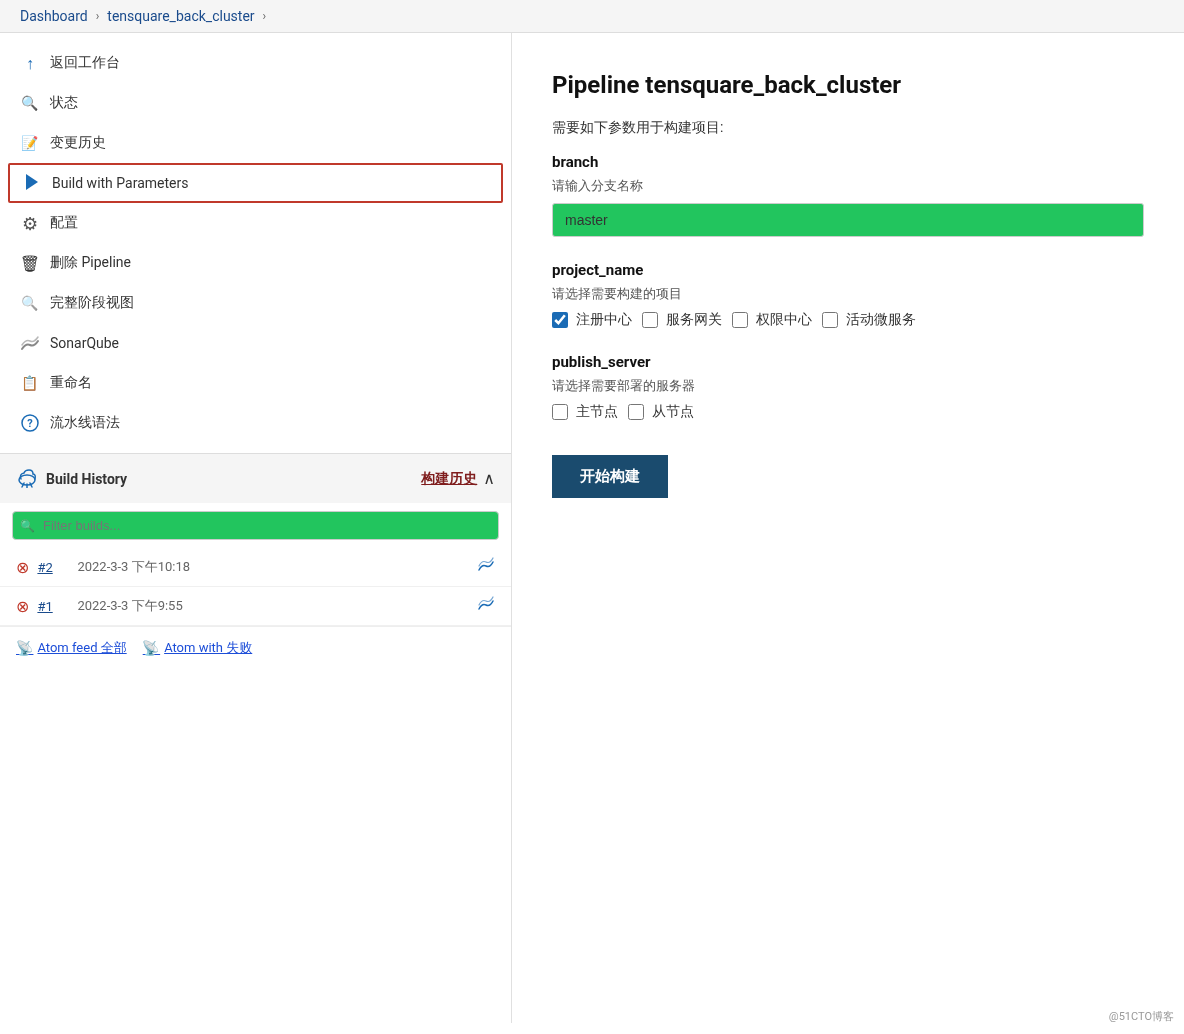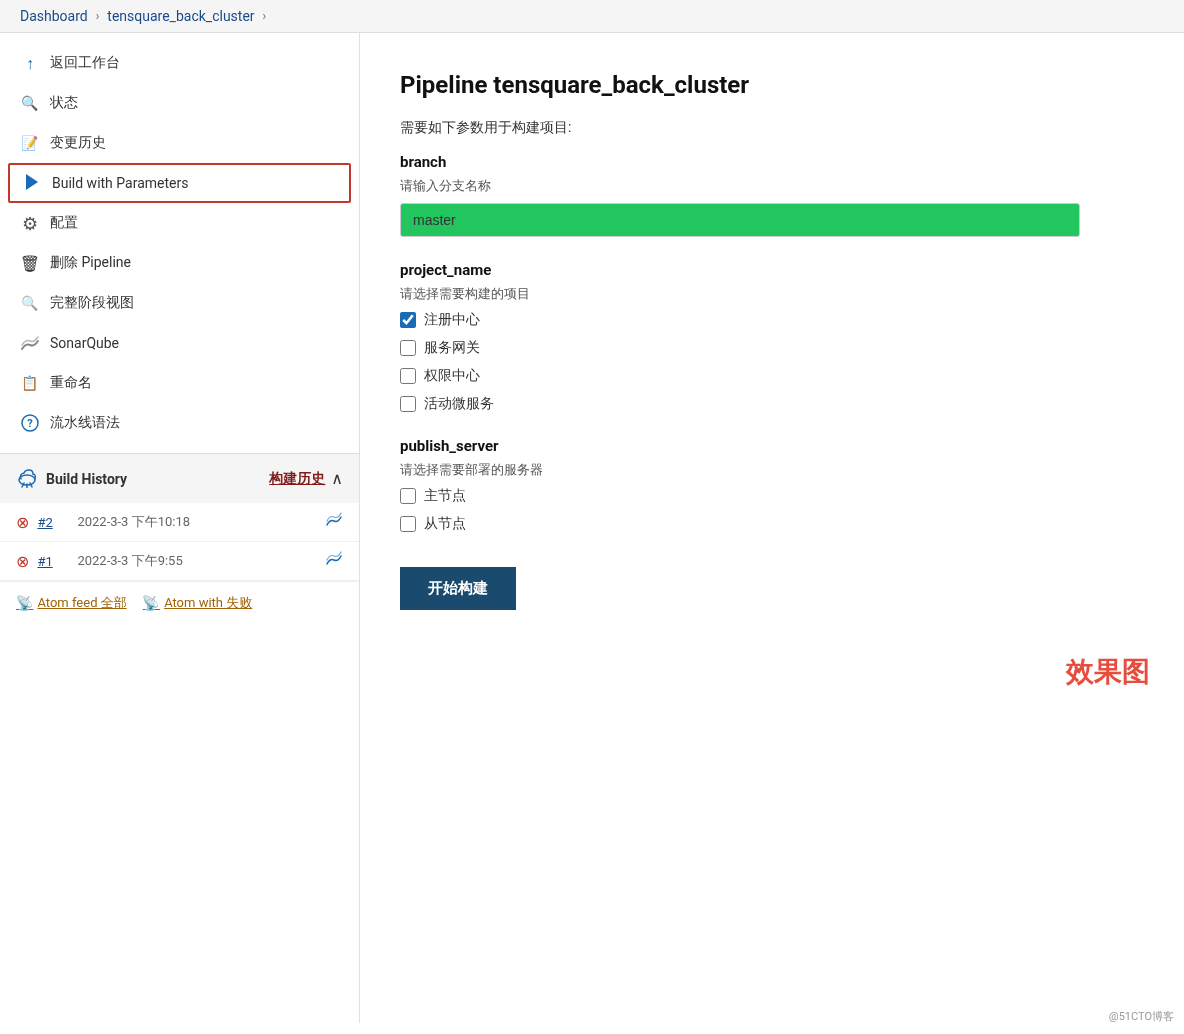--- a/index.html
+++ b/index.html
@@ -31,21 +31,21 @@
     }
 
     
     .layout {
       display: flex;
       min-height: calc(100vh - 44px);
     }
 
     
     .sidebar {
-      width: 360px;
+      width: 512px;
       border-right: 1px solid #e0e0e0;
       padding: 10px 0;
       flex-shrink: 0;
     }
     .sidebar-item {
       display: flex;
       align-items: center;
       gap: 10px;
       padding: 10px 20px;
       cursor: pointer;
@@ -172,21 +172,21 @@
 
     .atom-footer {
       padding: 12px 16px;
       display: flex;
       align-items: center;
       gap: 16px;
       font-size: 13px;
       border-top: 1px solid #eee;
     }
     .atom-link {
-      color: #a16207;
+      color: #1d4ed8;
       text-decoration: underline;
       display: flex;
       align-items: center;
       gap: 4px;
     }
     .atom-icon::before {
       content: "📡";
       font-size: 14px;
     }
 
@@ -227,21 +227,21 @@
       font-size: 14px;
       outline: none;
       color: #333;
       background: #22c55e;
     }
     .param-section {
       margin-bottom: 24px;
     }
     .checkbox-group {
       display: flex;
-      flex-direction: column;
+      flex-direction: row;
       gap: 10px;
       margin-top: 6px;
     }
     .checkbox-item {
       display: flex;
       align-items: center;
       gap: 8px;
       font-size: 14px;
       cursor: pointer;
     }
@@ -360,20 +360,25 @@
             </svg>
           </span>
           <span>Build History</span>
         </div>
         <div class="build-history-title-right">
           <span class="build-history-cn">构建历史</span>
           <span style="font-size:16px;">∧</span>
         </div>
       </div>
 
+      <div class="build-filter">
+        <div class="build-filter-wrap">
+          <input type="text" class="param-input" style="max-width: 100%;" placeholder="Filter builds...">
+        </div>
+      </div>
 
       <ul class="build-list">
         <li class="build-item">
           <span class="build-status-error">⊗</span>
           <span class="build-num">#2</span>
           <span class="build-date">2022-3-3 下午10:18</span>
           <span class="build-icon-right">
             <svg width="18" height="18" viewBox="0 0 18 18">
               <path d="M2,14 Q5,8 9,10 Q13,12 16,6" fill="none" stroke="#1a6bb5" stroke-width="1.5" stroke-linecap="round"></path>
               <path d="M2,10 Q5,4 9,6 Q13,8 16,2" fill="none" stroke="#1a6bb5" stroke-width="1.2" stroke-linecap="round" opacity="0.6"></path>

